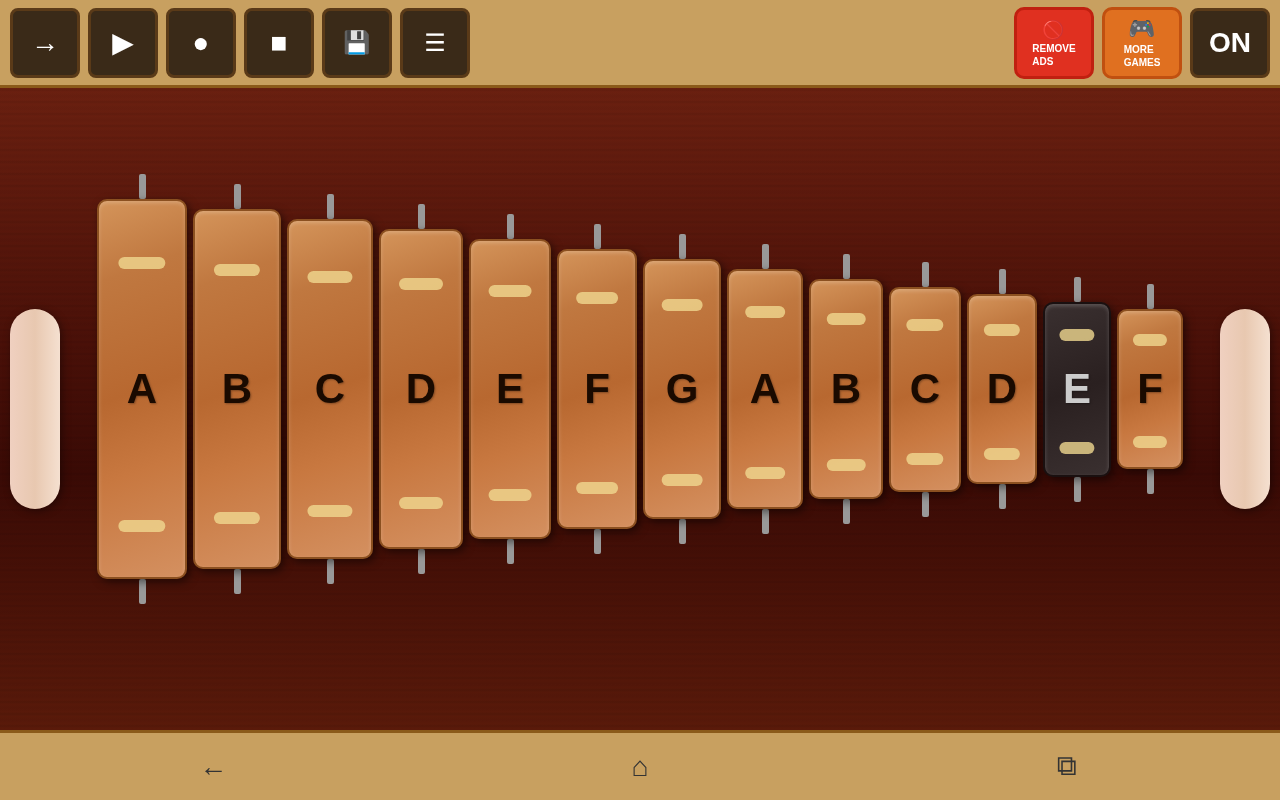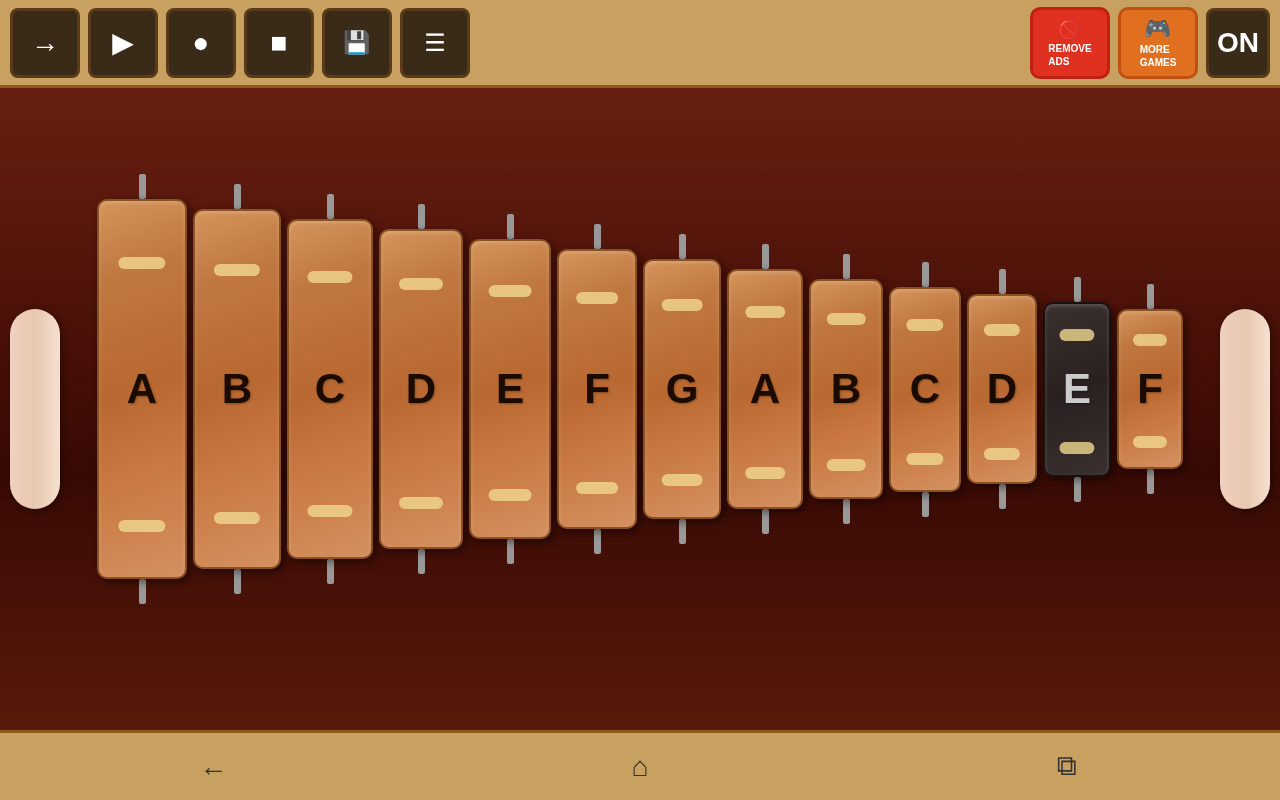--- a/index.html
+++ b/index.html
@@ -72,21 +72,21 @@
       cursor: pointer;
       color: white;
       font-size: 9px;
       font-weight: bold;
       text-align: center;
       line-height: 1.2;
       padding: 4px;
     }
 
     .on-btn {
-      width: 64px;
+      width: 80px;
       height: 70px;
       background: #3a2a18;
       border: 3px solid #5a3a18;
       border-radius: 8px;
       display: flex;
       align-items: center;
       justify-content: center;
       cursor: pointer;
       color: white;
       font-size: 28px;

